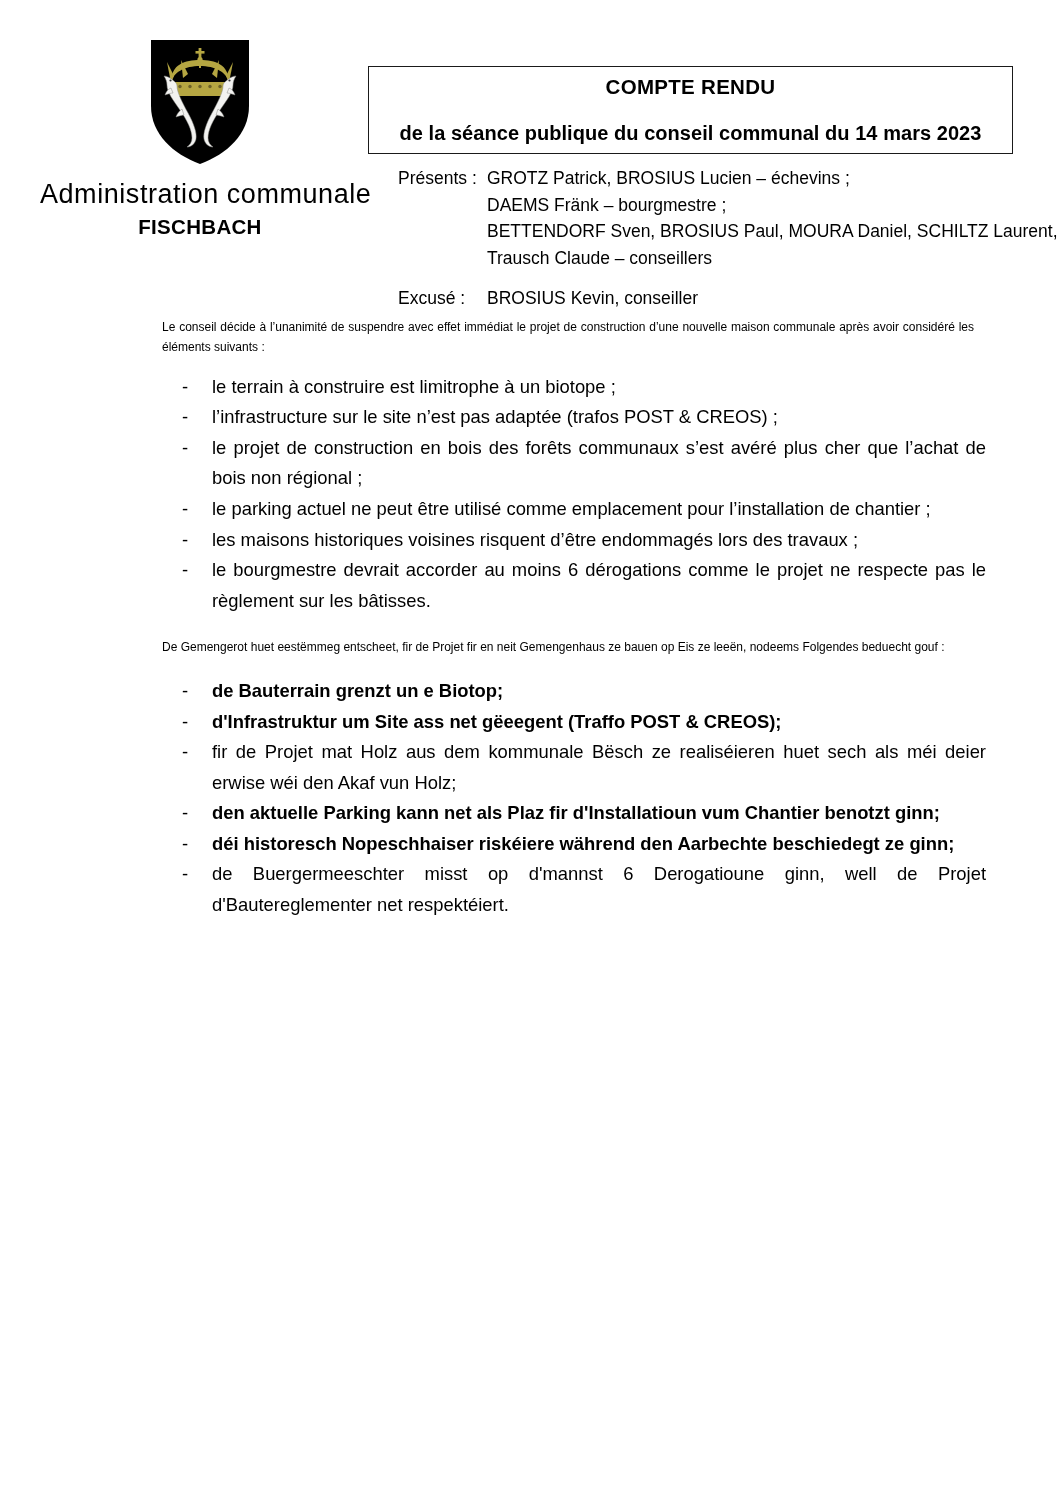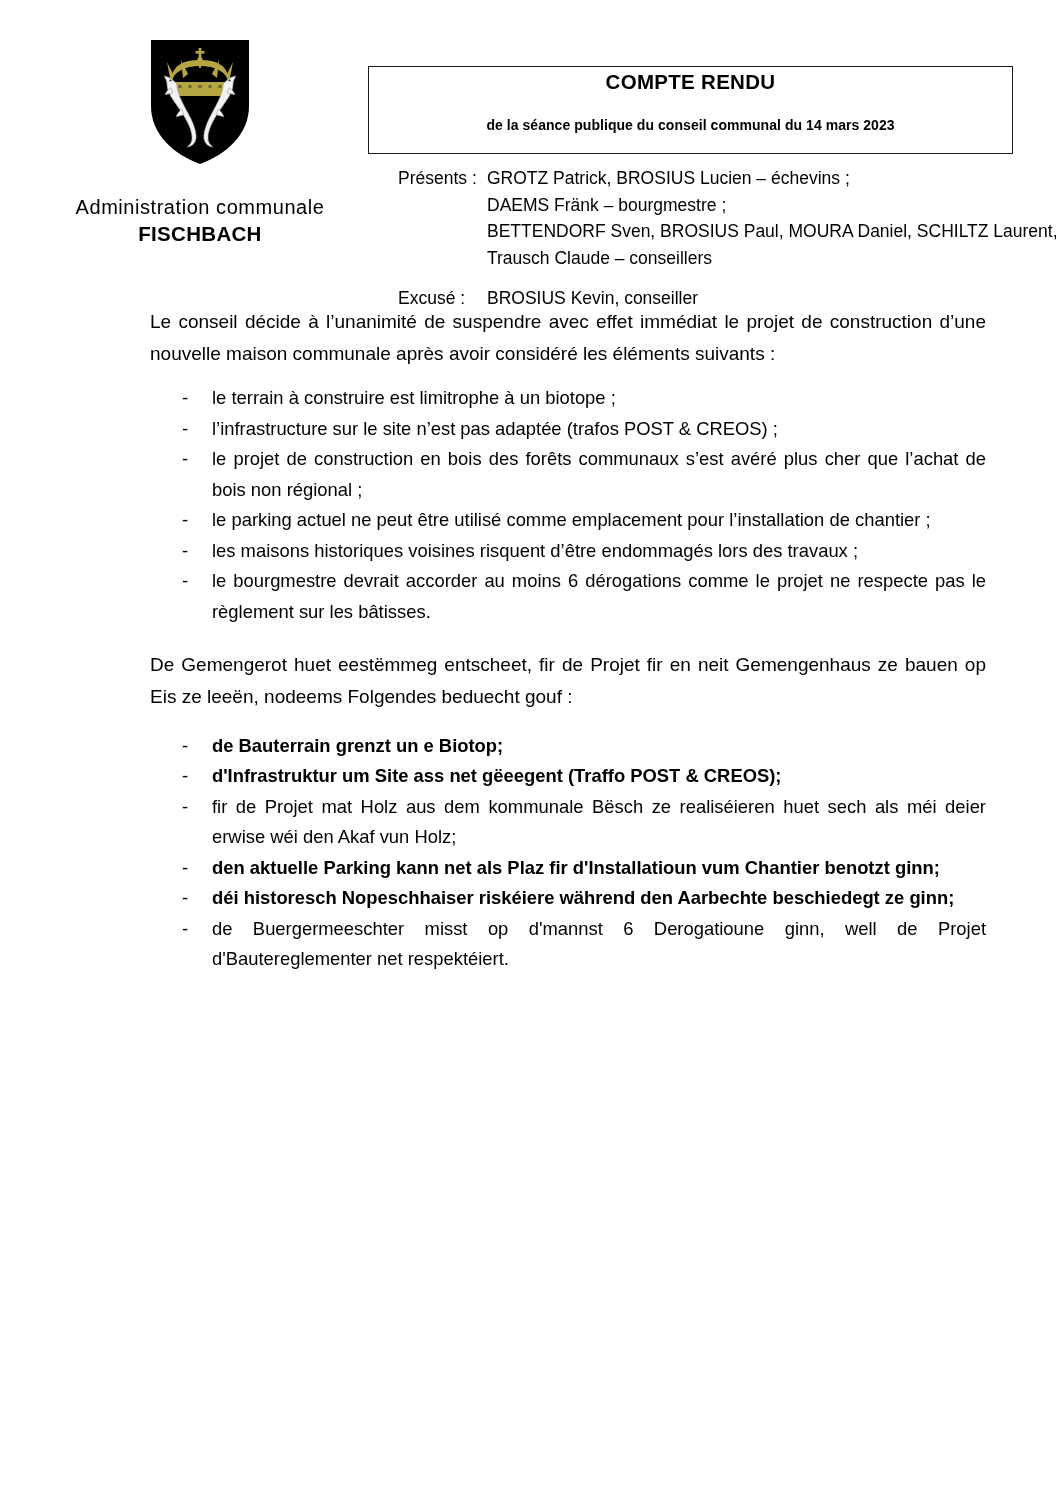--- a/index.html
+++ b/index.html
@@ -27,22 +27,22 @@
     width: 320px;
     text-align: center;
   }
   .crest {
     display: block;
     margin: 0 auto;
     width: 106px;
     height: 128px;
   }
   .org-line1 {
-    margin-top: 28px;
-    font-size: 20px;
+    margin-top: 11px;
+    font-size: 27px;
     letter-spacing: 0.55px;
     line-height: 1.32;
     white-space: nowrap;
   }
   .org-line2 {
     font-weight: bold;
     font-size: 20.5px;
     letter-spacing: 0.3px;
     line-height: 1.32;
   }
@@ -52,31 +52,31 @@
     position: absolute;
     left: 368px;
     top: 66px;
     width: 645px;
     height: 88px;
     border: 1.6px solid #1a1a1a;
     box-sizing: border-box;
     display: flex;
     flex-direction: column;
     align-items: center;
-    justify-content: flex-start;
+    justify-content: center;
   }
   .title-main {
     font-weight: bold;
     font-size: 20.5px;
     letter-spacing: 0.3px;
     line-height: 1.45;
   }
   .title-sub {
     font-weight: bold;
-    font-size: 14px;
+    font-size: 20px;
     letter-spacing: 0.05px;
     line-height: 1.45;
     margin-top: 18px;
   }
 
   
   .attendance {
     position: absolute;
     left: 398px;
     top: 165px;
@@ -98,25 +98,25 @@
   .att-values div { white-space: nowrap; }
 
   
   .body-area {
     position: absolute;
     left: 150px;
     top: 306px;
     width: 836px;
   }
   .para {
-    font-size: 19px;
+    font-size: 12px;
     line-height: 1.66;
     text-align: justify;
     text-justify: inter-word;
-    margin: 0;
+    margin: 12px;
   }
 
   ul.dashlist {
     list-style: none;
     margin: 14px 0 0 0;
     padding: 0;
   }
   ul.dashlist li {
     position: relative;
     padding-left: 62px;

